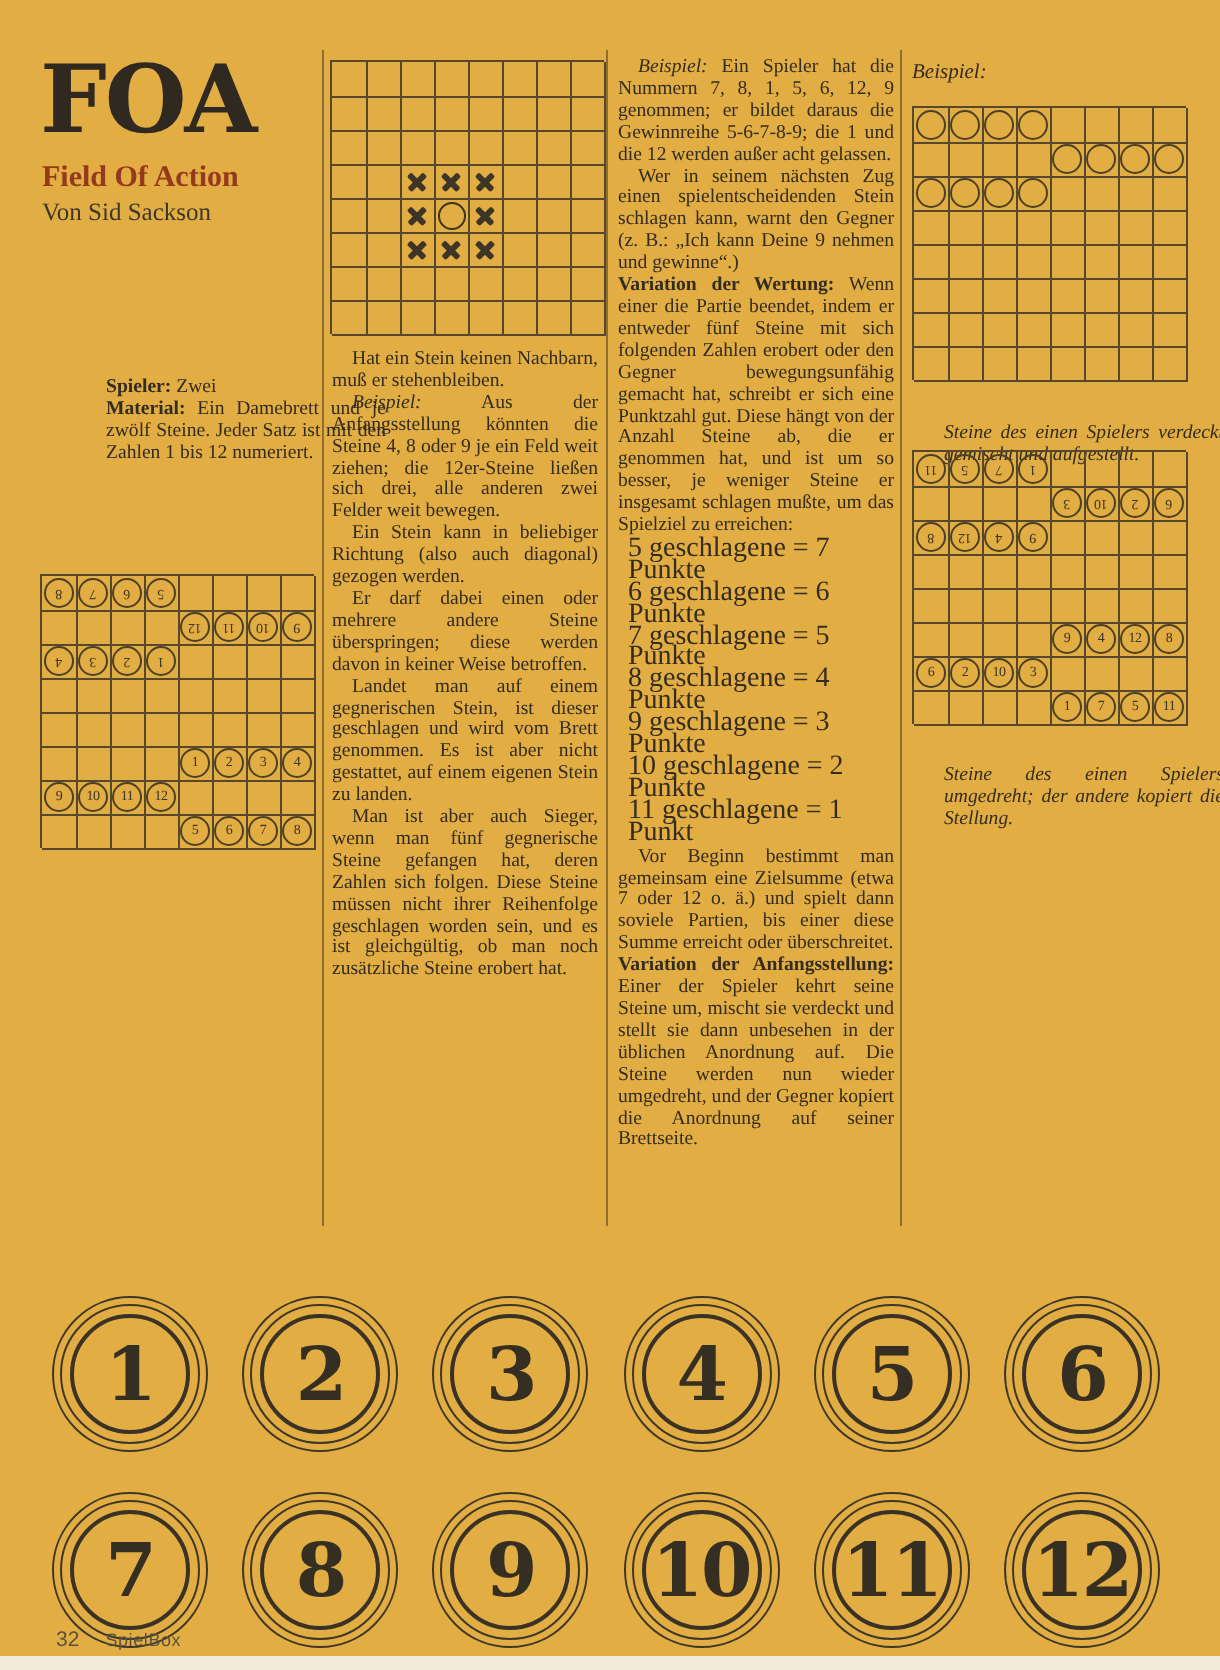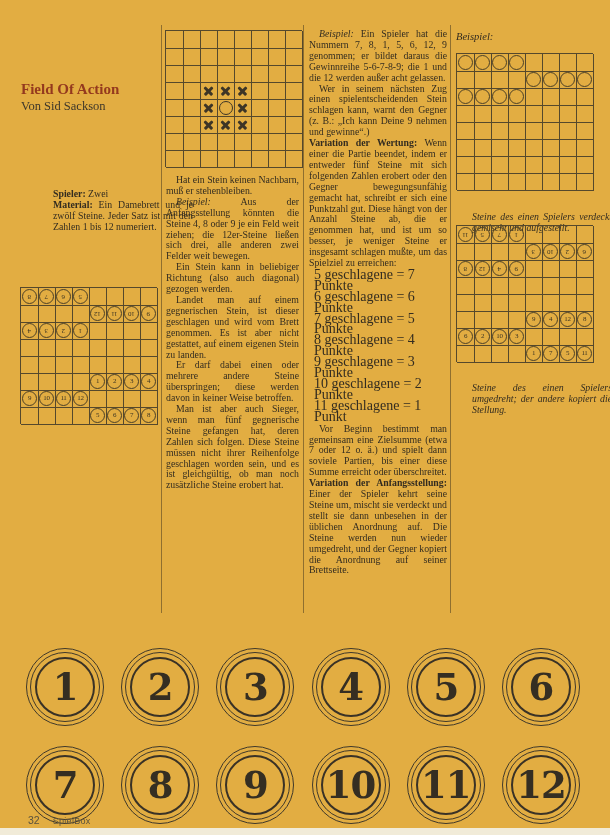--- a/index.html
+++ b/index.html
@@ -106,20 +106,21 @@
 </head>
 <body>
 
 <div class="page">
 
   <div class="vrule" style="left:161px"></div>
   <div class="vrule" style="left:303px"></div>
   <div class="vrule" style="left:450px"></div>
 
   <section id="col1">
+    <h1 class="foa-title">FOA</h1>
     <h2 class="foa-sub">Field Of Action</h2>
     <div class="foa-author">Von Sid Sackson</div>
 
     <div class="textblock" id="c1-intro">
       <p><b class="lead">Spieler:</b><span> Zwei</span></p>
       <p><b class="lead">Material:</b><span> Ein Damebrett und je zwölf Steine. Jeder Satz ist mit den Zahlen 1 bis 12 numeriert.</span></p>
     </div>
 
     <div class="board" id="board-start" style="grid-template-columns: repeat(8, 17px); grid-auto-rows: 17px;">
         <div class="cell">
@@ -320,22 +321,22 @@
         <div class="cell"></div>
         <div class="cell"></div>
         <div class="cell"></div>
         <div class="cell"></div>
         <div class="cell"></div>
       </div>
     <div class="textblock" id="c2-text">
       <p class="ind"><span>Hat ein Stein keinen Nachbarn, muß er stehenbleiben.</span></p>
       <p class="ind"><i class="lead">Beispiel:</i><span> Aus der Anfangsstellung könnten die Steine 4, 8 oder 9 je ein Feld weit ziehen; die 12er-Steine ließen sich drei, alle anderen zwei Felder weit bewegen.</span></p>
       <p class="ind"><span>Ein Stein kann in beliebiger Richtung (also auch diagonal) gezogen werden.</span></p>
+      <p class="ind"><span>Er darf dabei einen oder mehrere andere Steine überspringen; diese werden davon in keiner Weise betroffen.</span></p>
       <p class="ind"><span>Landet man auf einem gegnerischen Stein, ist dieser geschlagen und wird vom Brett genommen. Es ist aber nicht gestattet, auf einem eigenen Stein zu landen.</span></p>
-      <p class="ind"><span>Er darf dabei einen oder mehrere andere Steine überspringen; diese werden davon in keiner Weise betroffen.</span></p>
       <p class="ind"><span>Man ist aber auch Sieger, wenn man fünf gegnerische Steine gefangen hat, deren Zahlen sich folgen. Diese Steine müssen nicht ihrer Reihenfolge geschlagen worden sein, und es ist gleichgültig, ob man noch zusätzliche Steine erobert hat.</span></p>
     </div>
   </section>
 
   <section id="col3">
     <div class="textblock" id="c3-text">
       <p class="ind"><i class="lead">Beispiel:</i><span> Ein Spieler hat die Nummern 7, 8, 1, 5, 6, 12, 9 genommen; er bildet daraus die Gewinnreihe 5-6-7-8-9; die 1 und die 12 werden außer acht gelassen.</span></p>
       <p class="ind"><span>Wer in seinem nächsten Zug einen spielentscheidenden Stein schlagen kann, warnt den Gegner (z. B.: „Ich kann Deine 9 nehmen und gewinne“.)</span></p>
       <p><b class="lead">Variation der Wertung:</b><span> Wenn einer die Partie beendet, indem er entweder fünf Steine mit sich folgenden Zahlen erobert oder den Gegner bewegungsunfähig gemacht hat, schreibt er sich eine Punktzahl gut. Diese hängt von der Anzahl Steine ab, die er genommen hat, und ist um so besser, je weniger Steine er insgesamt schlagen mußte, um das Spielziel zu erreichen:</span></p>
       <div class="scores">

